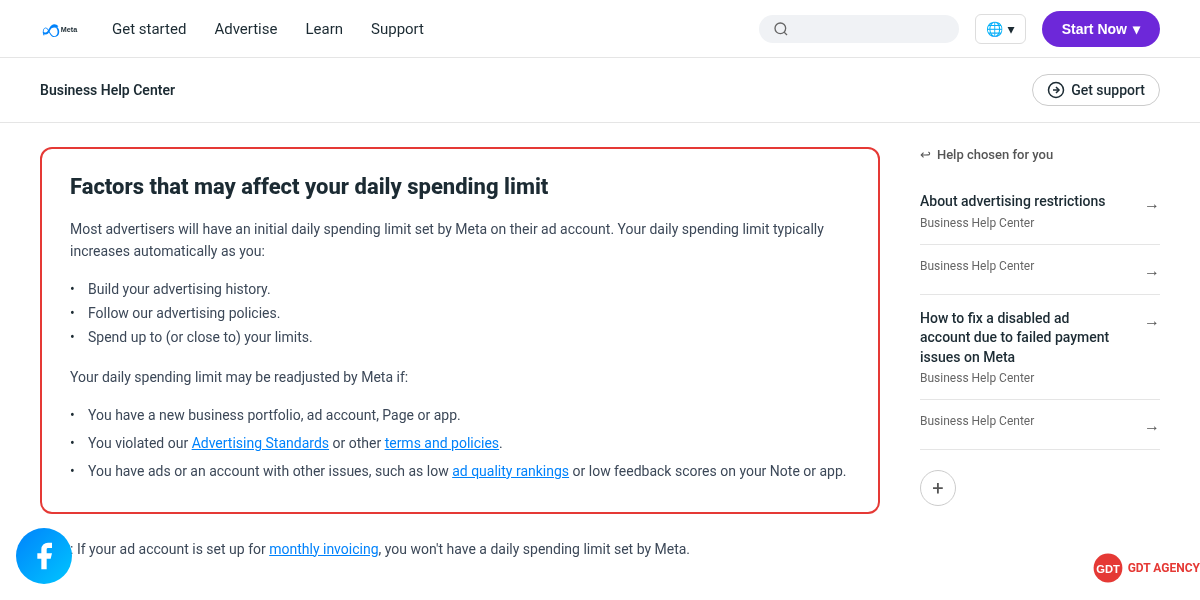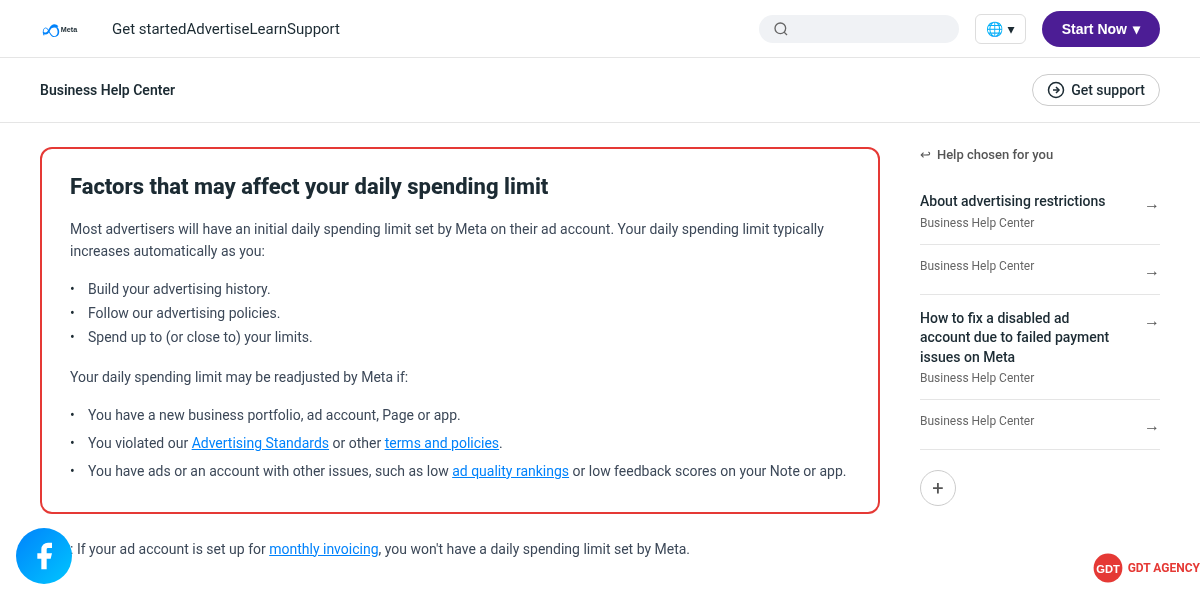--- a/index.html
+++ b/index.html
@@ -7,28 +7,28 @@
 
     
     .navbar {
       display: flex; align-items: center; justify-content: space-between;
       padding: 0 40px; height: 58px; background: #fff;
       border-bottom: 1px solid #e5e5e5; position: sticky; top: 0; z-index: 100;
     }
     .navbar-left { display: flex; align-items: center; gap: 32px; }
     .meta-logo { display: flex; align-items: center; gap: 6px; font-size: 20px; font-weight: 700; color: #0082fb; }
     .meta-logo svg { width: 40px; height: 20px; }
-    .nav-links { display: flex; }
+    .nav-links { display: flex; gap: 28px; }
     .nav-link { font-size: 15px; color: #1c2b33; cursor: pointer; text-decoration: none; }
     .navbar-right { display: flex; align-items: center; gap: 16px; }
     .search-area { display: flex; align-items: center; background: #f0f2f5; border-radius: 20px; padding: 6px 14px; gap: 8px; width: 200px; }
     .search-icon-svg { color: #666; }
     .language-select { display: flex; align-items: center; gap: 4px; cursor: pointer; padding: 6px 10px; border: 1px solid #ddd; border-radius: 6px; font-size: 14px; }
     .start-now-btn {
-      background: #4c1d95; color: #fff; border: none; border-radius: 20px;
+      background: #6d28d9; color: #fff; border: none; border-radius: 20px;
       padding: 10px 20px; font-size: 14px; font-weight: 600; cursor: pointer;
       display: flex; align-items: center; gap: 6px;
     }
 
     
     .breadcrumb-bar {
       display: flex; align-items: center; justify-content: space-between;
       padding: 16px 40px; border-bottom: 1px solid #e5e5e5;
     }
     .breadcrumb-text { font-size: 14px; font-weight: 600; color: #1c2b33; }

